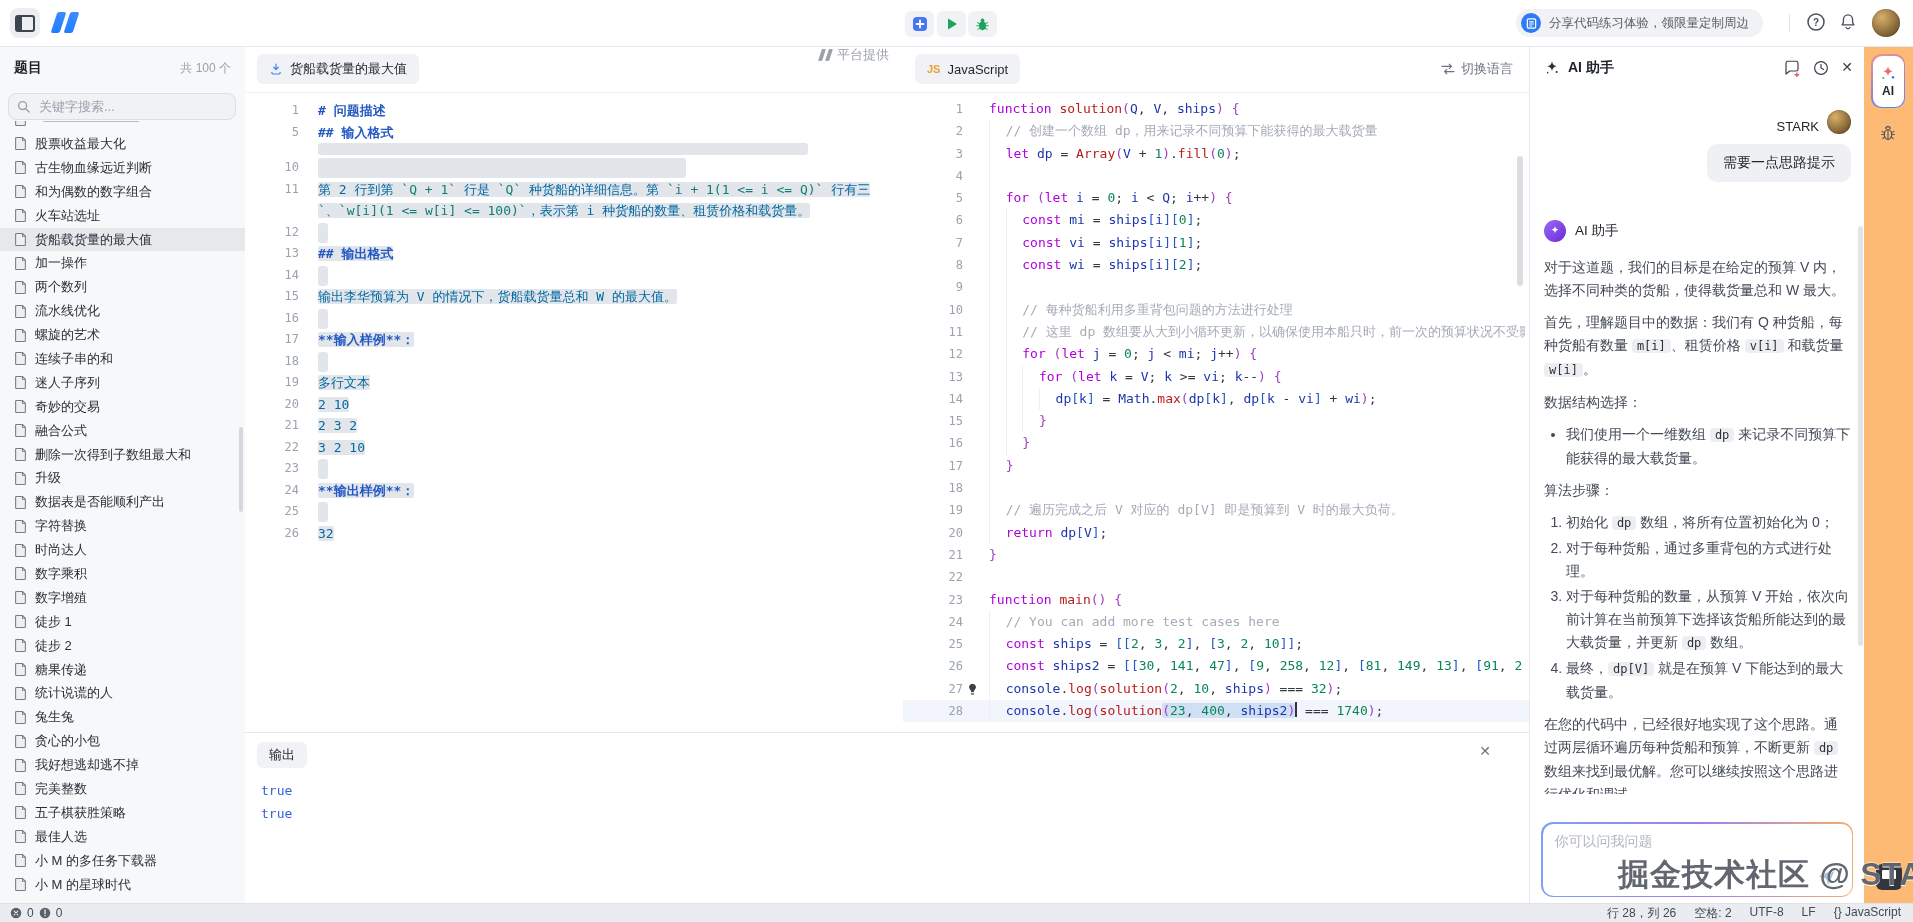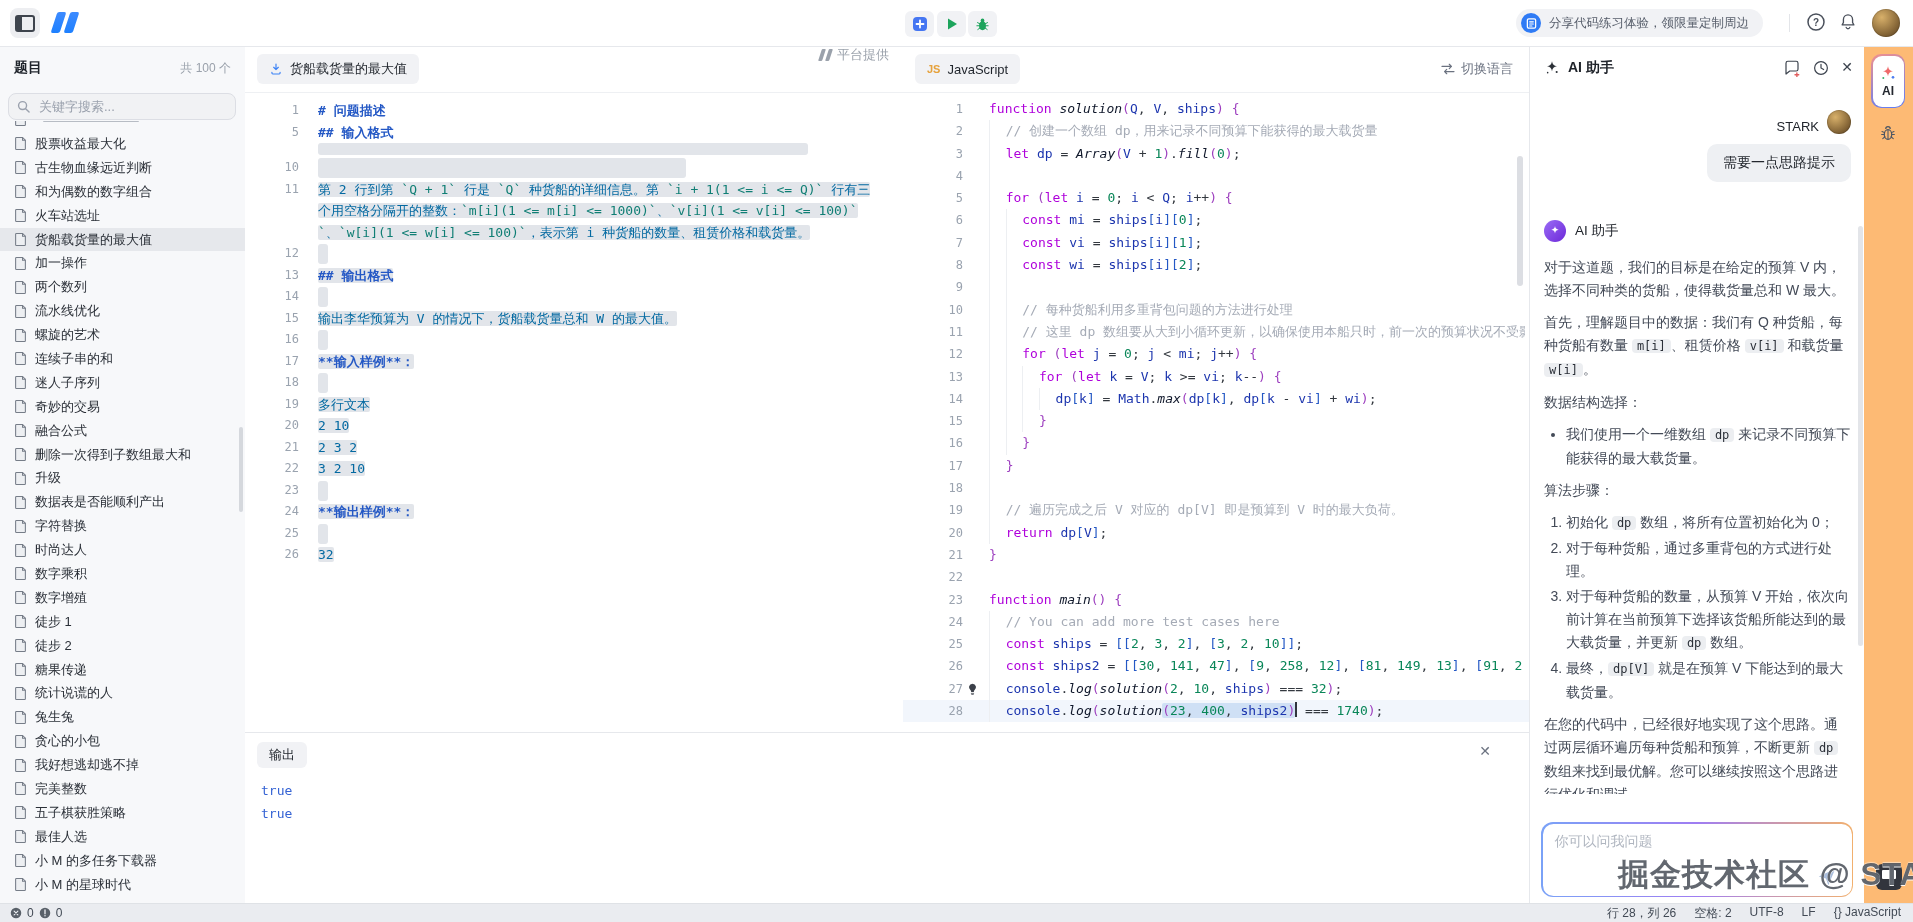--- a/index.html
+++ b/index.html
@@ -63,21 +63,21 @@
   
   .epanel{position:absolute;left:903px;top:46px;width:626px;height:686px;background:#fff;overflow:hidden;}
   .js-badge{color:#e6a23c;font-weight:700;font-size:11px;}
   .switch{position:absolute;right:16px;top:14px;color:#6b7280;font-size:13px;display:flex;align-items:center;gap:6px;cursor:pointer;}
   .e-body{position:absolute;top:46px;left:0;right:0;bottom:0;padding-top:6px;font-family:"DejaVu Sans Mono","DejaVu Sans",monospace;font-size:13px;}
   .eline{position:relative;height:22.3px;line-height:22.3px;white-space:pre;}
   .eline.cur{background:#f2f6fc;}
   .enum{position:absolute;left:0;width:60px;text-align:right;color:#9aa3af;font-size:12px;}
   .ecode{position:absolute;left:86px;right:4px;top:0;bottom:0;overflow:hidden;}
   .ind{display:inline-block;width:2ch;height:22.3px;border-left:1px solid #edeff2;vertical-align:top;}
-  .tk-k{color:#af00db;} .tk-f{color:#0f172a;font-style:italic;} .tk-v{color:#1c35ae;} .tk-n{color:#098658;}
+  .tk-k{color:#af00db;} .tk-f{color:#b91c1c;} .tk-v{color:#1c35ae;} .tk-n{color:#098658;}
   .tk-c{color:#a5abb6;} .tk-p{color:#33383f;} .tk-b{color:#9d3fbf;} .tk-q{color:#2458c5;}
   .sel{background:#cfe0f5;border-radius:2px;}
   .caret{display:inline-block;width:2px;height:15px;background:#30353d;vertical-align:-2px;}
   .bulb{position:absolute;left:63px;top:4px;}
   .e-scroll{position:absolute;right:6px;top:110px;width:6px;height:130px;background:#dcdee3;border-radius:3px;}
 
   
   .opanel{position:absolute;left:245px;top:732px;width:1284px;height:172px;background:#fff;border-top:1px solid #e6e8ec;z-index:5;}
   .o-tab{position:absolute;left:12px;top:9px;height:26px;padding:0 12px;background:#f1f2f5;border-radius:6px;font-size:13px;color:#1f242b;display:flex;align-items:center;cursor:pointer;}
   .o-close{position:absolute;right:38px;top:10px;color:#6b7280;font-size:14px;cursor:pointer;}
@@ -453,21 +453,20 @@
           </span>
         <span>平台提供</span>
       </div>
     </div>
     <div class="p-body" id="p-body">
         <div class="prow"><span class="pnum">1</span><span class="ptxt"><span><span class="md-h"># 问题描述</span></span></span></div>
         <div class="prow"><span class="pnum">5</span><span class="ptxt"><span><span class="md-h">## 输入格式</span></span></span></div>
         <div class="prow pbar-row"><span class="pbar" style="width: 490px;"></span></div>
         <div class="prow"><span class="pnum">10</span><span class="ptxt"><span class="pblock" style="width: 368px;"></span></span></div>
         <div class="prow"><span class="pnum">11</span><span class="ptxt"><span class="pselbg"><span class="md-t">第 2 行到第 </span><span class="md-c">`Q + 1`</span><span class="md-t"> 行是 </span><span class="md-c">`Q`</span><span class="md-t"> 种货船的详细信息。第 </span><span class="md-c">`i + 1(1 &lt;= i &lt;= Q)`</span><span class="md-t"> 行有三</span></span></span></div>
-        <div class="prow"><span class="pnum"></span><span class="ptxt"><span class="pselbg"><span class="md-t">个用空格分隔开的整数：</span><span class="md-c">`m[i](1 &lt;= m[i] &lt;= 1000)`</span><span class="md-t">、</span><span class="md-c">`v[i](1 &lt;= v[i] &lt;= 100)`</span></span></span></div>
         <div class="prow"><span class="pnum"></span><span class="ptxt"><span class="pselbg"><span class="md-c">`</span><span class="md-t">、</span><span class="md-c">`w[i](1 &lt;= w[i] &lt;= 100)`</span><span class="md-t">，表示第 i 种货船的数量、租赁价格和载货量。</span></span></span></div>
         <div class="prow"><span class="pnum">12</span><span class="ptxt"><span class="pblock" style="width: 10px;"></span></span></div>
         <div class="prow"><span class="pnum">13</span><span class="ptxt"><span class="pselbg"><span class="md-h">## 输出格式</span></span></span></div>
         <div class="prow"><span class="pnum">14</span><span class="ptxt"><span class="pblock" style="width: 10px;"></span></span></div>
         <div class="prow"><span class="pnum">15</span><span class="ptxt"><span class="pselbg"><span class="md-t">输出李华预算为 V 的情况下，货船载货量总和 W 的最大值。</span></span></span></div>
         <div class="prow"><span class="pnum">16</span><span class="ptxt"><span class="pblock" style="width: 10px;"></span></span></div>
         <div class="prow"><span class="pnum">17</span><span class="ptxt"><span class="pselbg"><span class="md-h">**输入样例**：</span></span></span></div>
         <div class="prow"><span class="pnum">18</span><span class="ptxt"><span class="pblock" style="width: 10px;"></span></span></div>
         <div class="prow"><span class="pnum">19</span><span class="ptxt"><span class="pselbg"><span class="md-t">多行文本</span></span></span></div>
         <div class="prow"><span class="pnum">20</span><span class="ptxt"><span class="pselbg"><span class="md-t">2 10</span></span></span></div>

